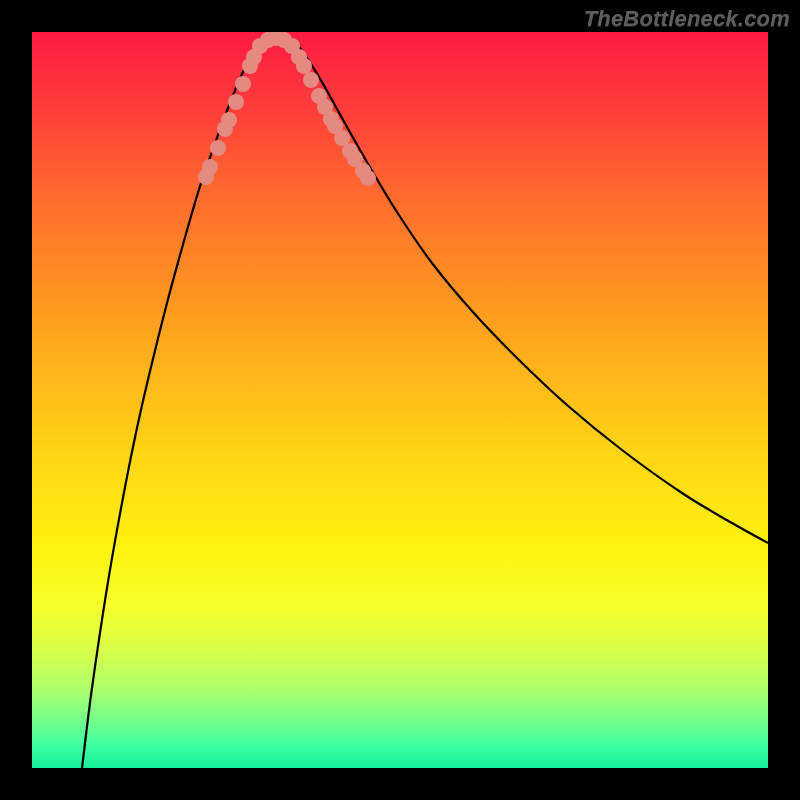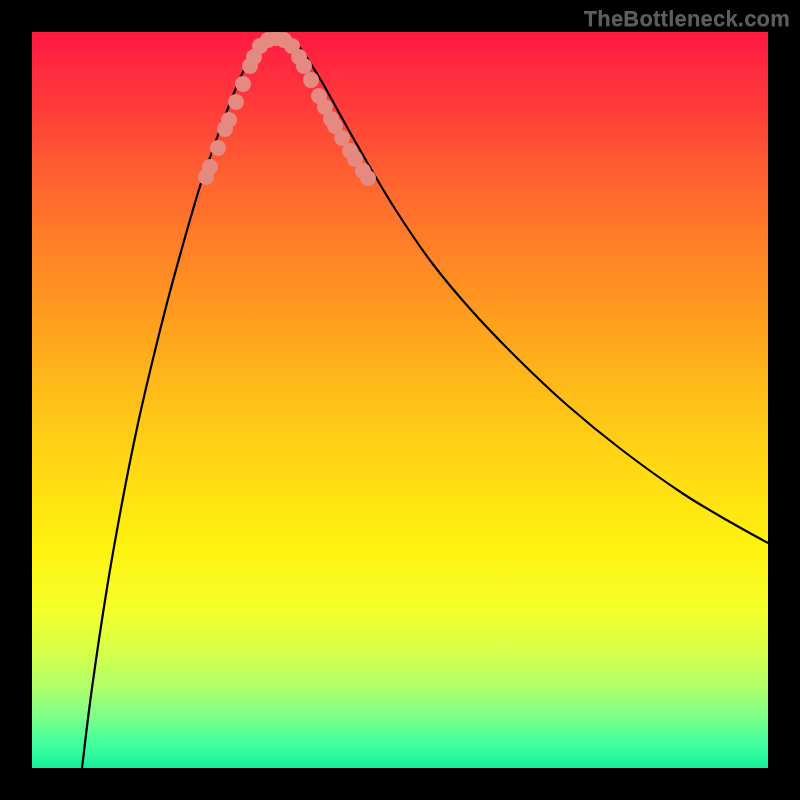--- a/index.html
+++ b/index.html
@@ -10,20 +10,21 @@
     background: #000;
     overflow: hidden;
   }
   .frame {
     position: absolute;
     left: 0;
     top: 0;
     width: 800px;
     height: 800px;
     background: #000;
+    font-style: italic;
   }
   .plot {
     position: absolute;
     left: 32px;
     top: 32px;
     width: 736px;
     height: 736px;
     overflow: hidden;
   }
   .gradient {

